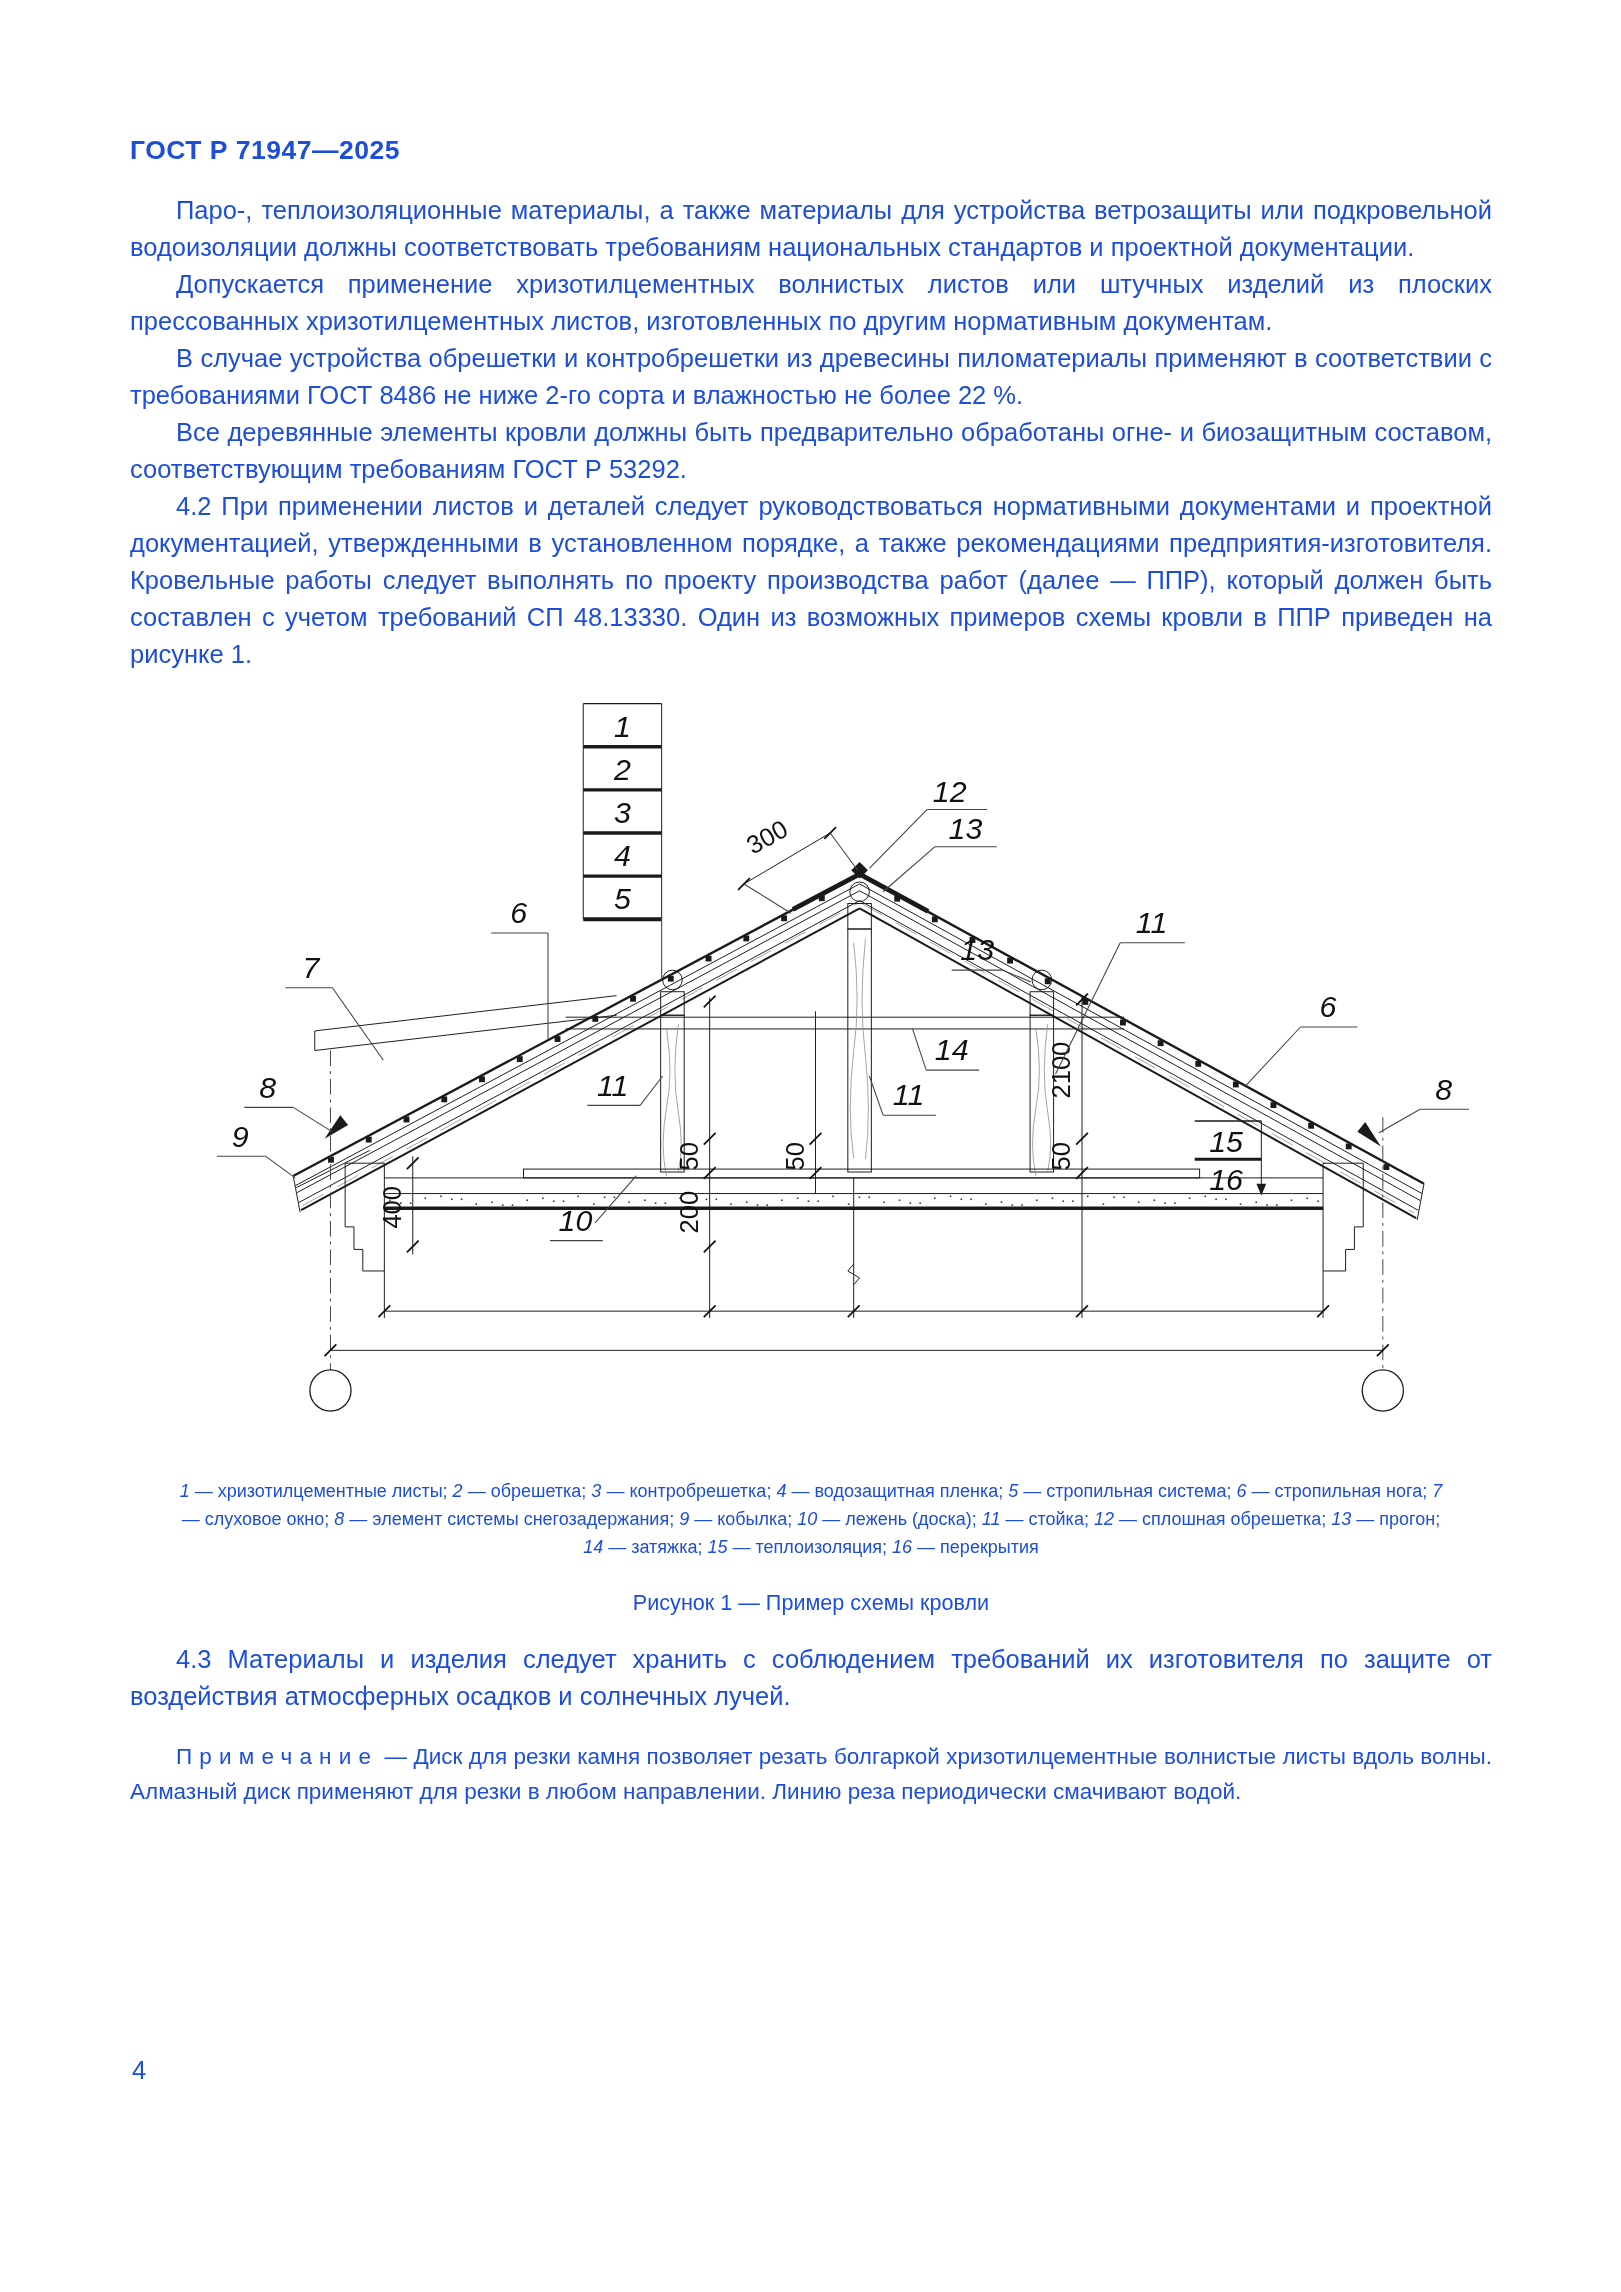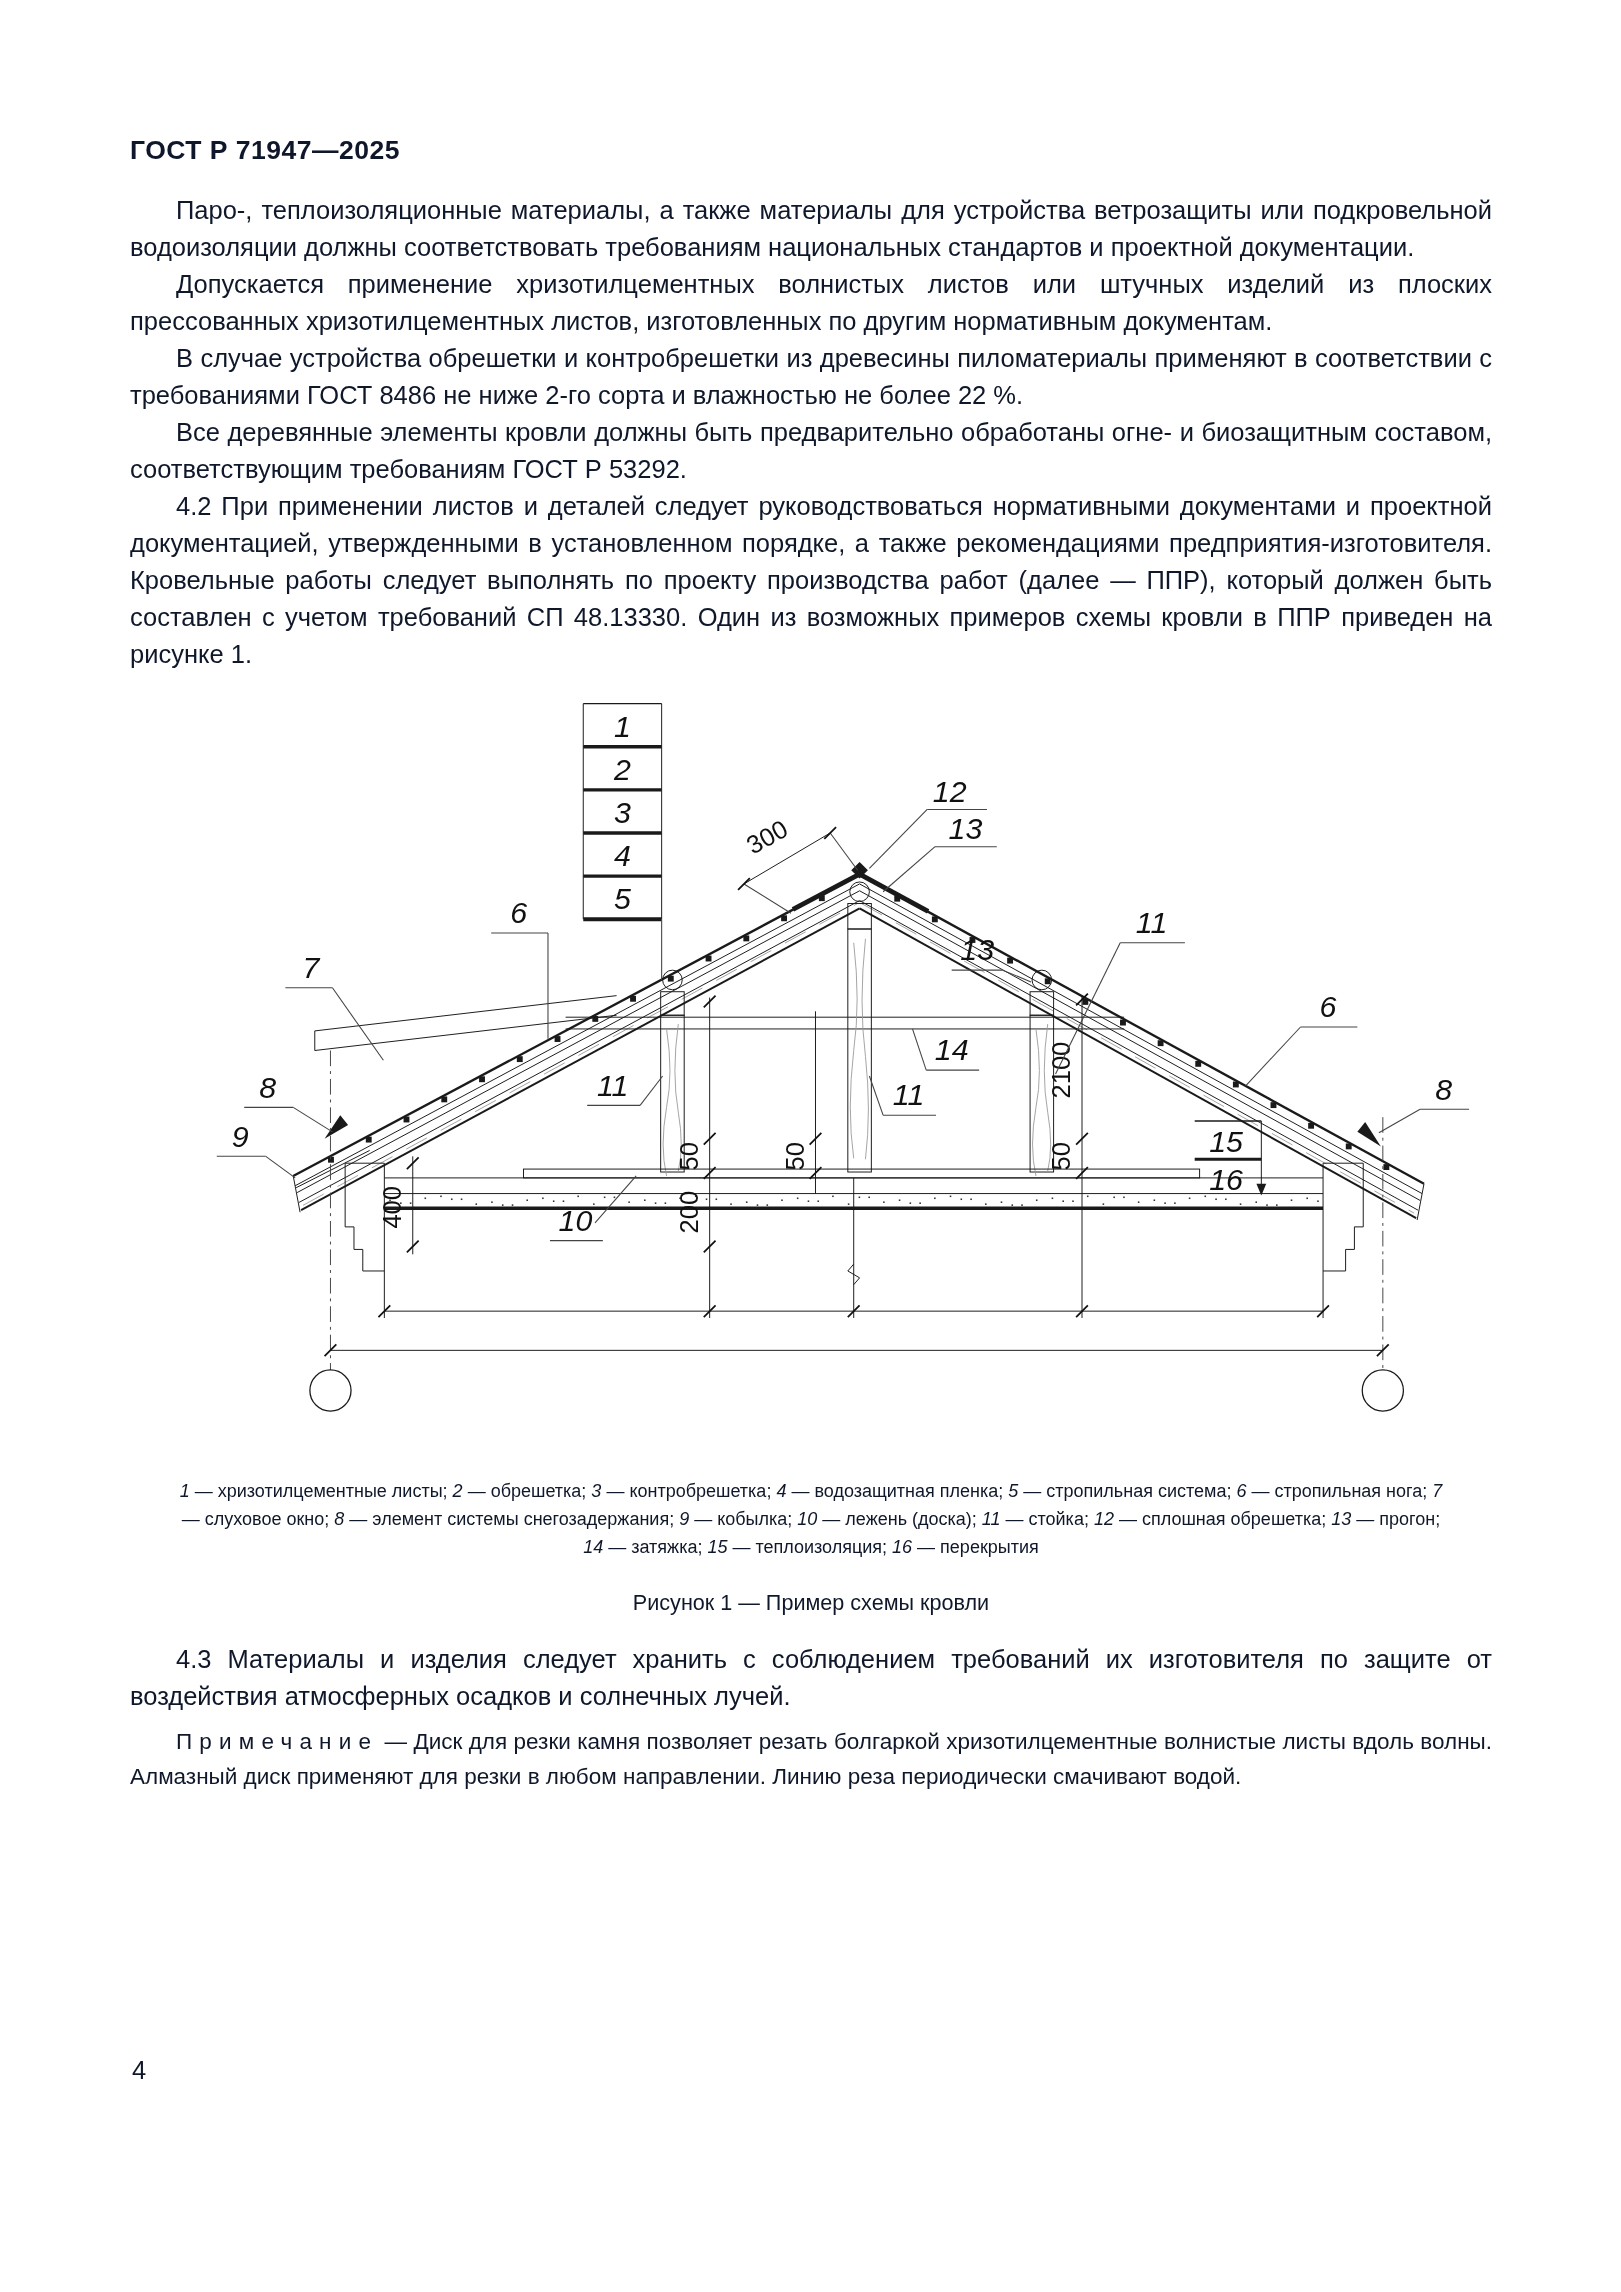--- a/index.html
+++ b/index.html
@@ -3,21 +3,21 @@
 <meta charset="utf-8">
 <title>ГОСТ Р 71947—2025 — стр. 4</title>
 <style>
   html,body{margin:0;padding:0;background:#888;}
   .page{
     position:relative;
     width:1621px;height:2293px;
     margin:0 auto;
     background:#ffffff;
     font-family:"Liberation Sans", sans-serif;
-    color:#0f172a;
+    color:#1d4ed8;
     box-sizing:border-box;
     padding:135px 129px 0 130px;
     overflow:hidden;
   }
   .doc-header{
     font-size:26.5px;font-weight:bold;letter-spacing:0.5px;
     margin:0 0 25.5px 0;
   }
   .body-text p{
     margin:0;
@@ -33,21 +33,21 @@
     text-align:center;
   }
   .figure-legend i{font-style:italic;}
   .figure-caption{
     margin-top:29px;
     text-align:center;
     font-size:21.6px;
   }
   .sec-2{margin-top:25px;}
   .note-block{
-    margin-top:9px;
+    margin-top:24px;
     font-size:22.5px;line-height:35px;
     text-align:justify;
     text-indent:46px;
   }
   .note-label{letter-spacing:.32em;}
   .page-number{
     position:absolute;left:132px;top:2056px;
     font-size:25.5px;
   }
   

